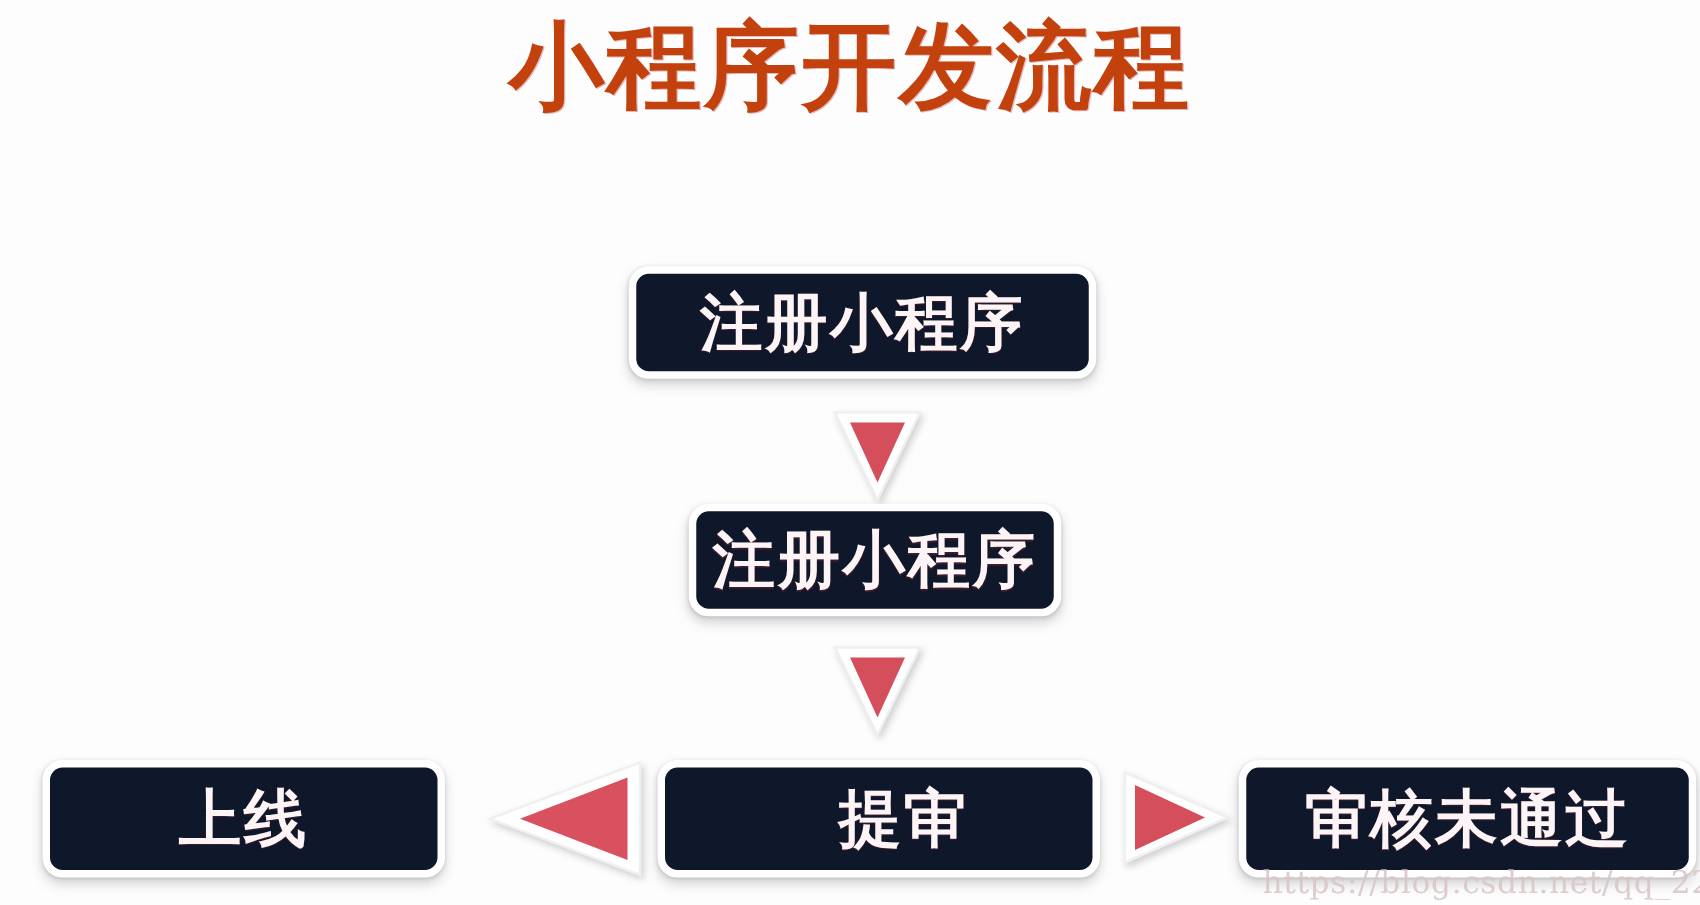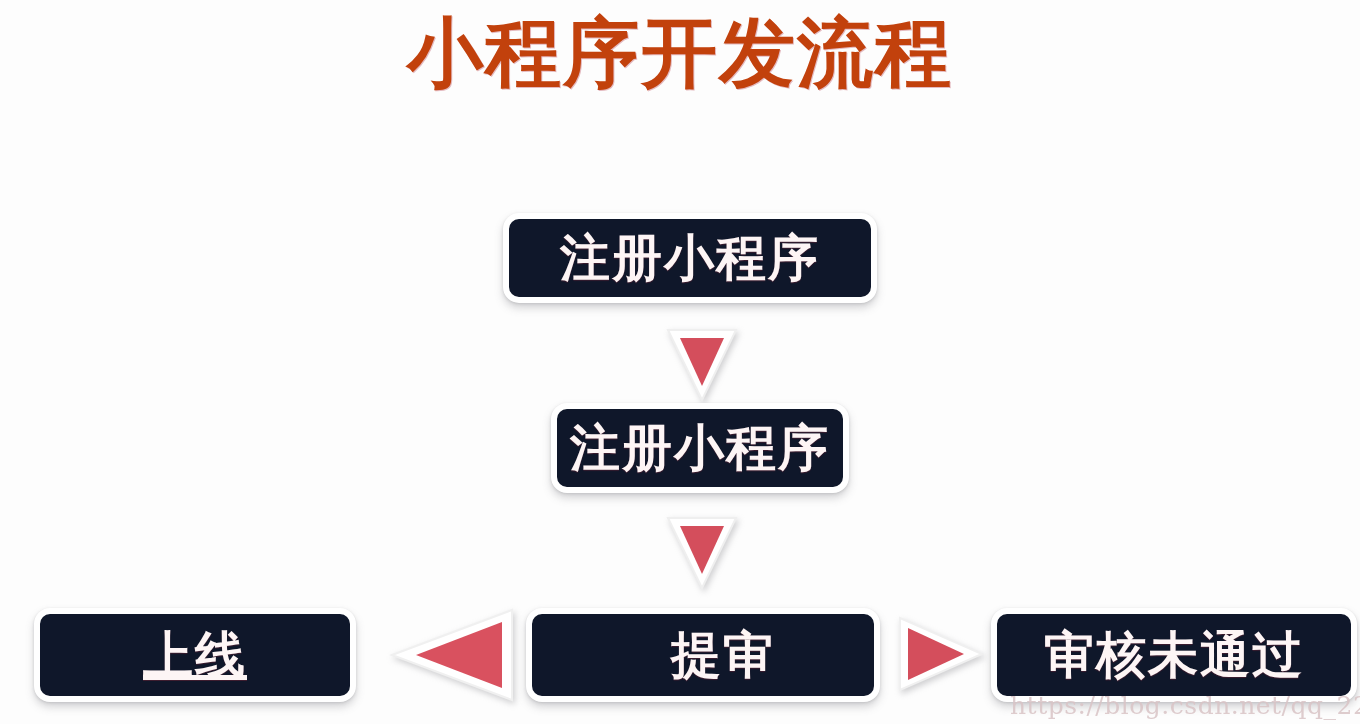--- a/index.html
+++ b/index.html
@@ -50,21 +50,21 @@
     font-weight: bold;
     letter-spacing: 2px;
     white-space: nowrap;
     box-shadow: 0 5px 9px rgba(120,120,125,0.30),
                 0 1px 3px rgba(120,120,125,0.25);
     text-shadow: 0 1px 1px rgba(150,40,58,0.35);
   }
 
   #node-register { left: 503px;  top: 213px; width: 374px; height: 90px;  font-size: 50px; }
   #node-develop  { left: 551px;  top: 403px; width: 298px; height: 90px;  font-size: 50px; }
-  #node-launch   { left: 34px;   top: 608px; width: 322px; height: 94px;  font-size: 50px; text-decoration: underline; }
+  #node-launch   { left: 34px;   top: 608px; width: 322px; height: 94px;  font-size: 50px; }
   #node-submit   { left: 526px;  top: 608px; width: 354px; height: 94px;  font-size: 50px; padding-left: 40px; }
   #node-rejected { left: 991px;  top: 608px; width: 366px; height: 94px;  font-size: 50px; }
 
   
   .arrow {
     position: absolute;
     filter: drop-shadow(2px 3px 3px rgba(140,140,145,0.40));
   }
   #arrow-register-develop { left: 654px; top: 312px; width: 96px; height: 96px; }
   #arrow-develop-submit   { left: 654px; top: 500px; width: 96px; height: 96px; }

